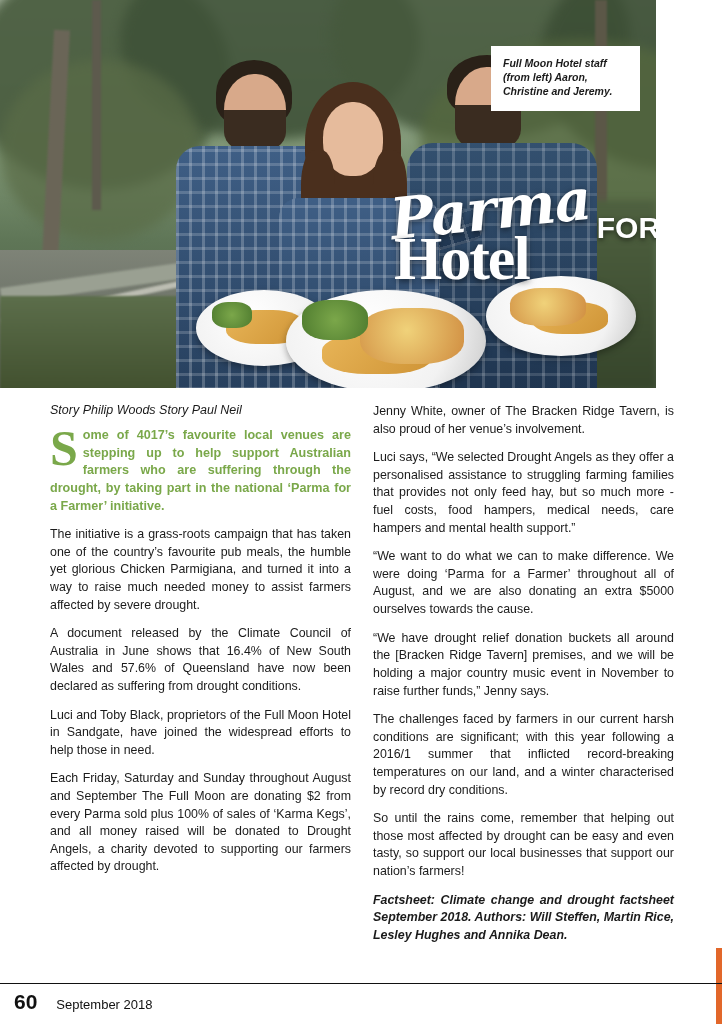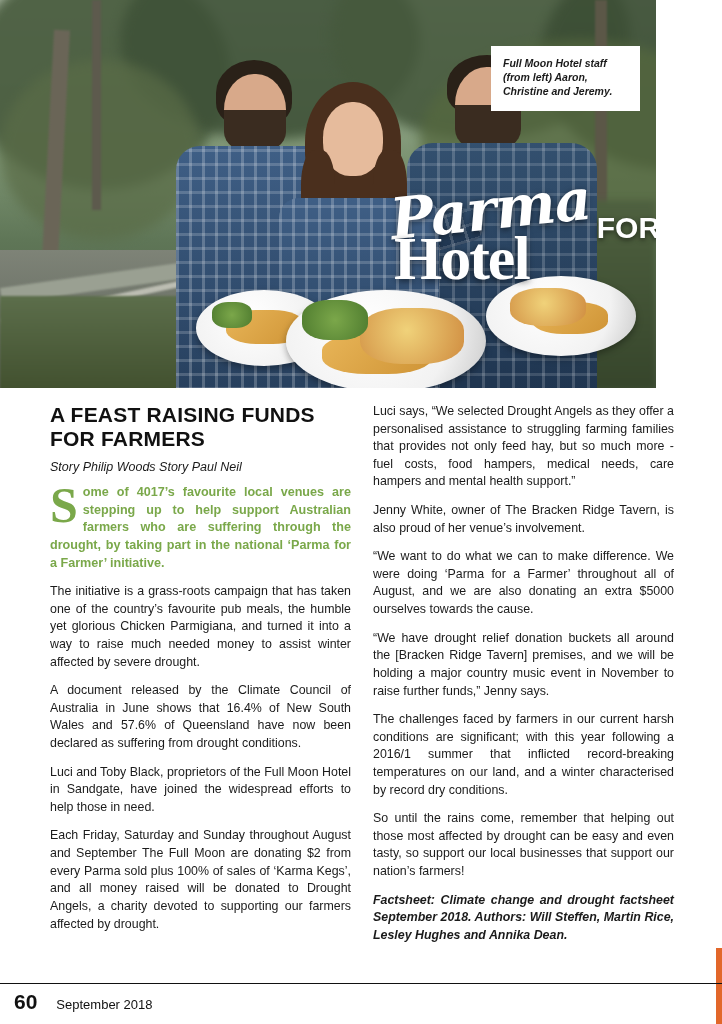--- a/index.html
+++ b/index.html
@@ -378,36 +378,35 @@
     <div class="word-parma">Parma</div>
     <div class="word-fora">FOR A</div>
     <div class="word-farmer">Hotel</div>
   </div>
 </div>
 
 <div class="page-body">
   <div class="columns">
 
     <div class="col">
-      <h1 class="headline">A FEAST RAISING FUNDS FOR FARMERS</h1>
       <p class="byline">Story Philip Woods Story Paul Neil</p>
 
       <p class="intro">
         <span class="dropcap">S</span><span>ome of 4017’s favourite local venues are stepping up to help support Australian farmers who are suffering through the drought, by taking part in the national ‘Parma for a Farmer’ initiative.</span>
       </p>
 
-      <p class="body">The initiative is a grass-roots campaign that has taken one of the country’s favourite pub meals, the humble yet glorious Chicken Parmigiana, and turned it into a way to raise much needed money to assist winter affected by severe drought.</p>
+      <p class="body">The initiative is a grass-roots campaign that has taken one of the country’s favourite pub meals, the humble yet glorious Chicken Parmigiana, and turned it into a way to raise much needed money to assist farmers affected by severe drought.</p>
       <p class="body">A document released by the Climate Council of Australia in June shows that 16.4% of New South Wales and 57.6% of Queensland have now been declared as suffering from drought conditions.</p>
       <p class="body">Luci and Toby Black, proprietors of the Full Moon Hotel in Sandgate, have joined the widespread efforts to help those in need.</p>
       <p class="body">Each Friday, Saturday and Sunday throughout August and September The Full Moon are donating $2 from every Parma sold plus 100% of sales of ‘Karma Kegs’, and all money raised will be donated to Drought Angels, a charity devoted to supporting our farmers affected by drought.</p>
     </div>
 
     <div class="col">
+      <p class="body">Jenny White, owner of The Bracken Ridge Tavern, is also proud of her venue’s involvement.</p>
       <p class="body">Luci says, “We selected Drought Angels as they offer a personalised assistance to struggling farming families that provides not only feed hay, but so much more - fuel costs, food hampers, medical needs, care hampers and mental health support.”</p>
-      <p class="body">Jenny White, owner of The Bracken Ridge Tavern, is also proud of her venue’s involvement.</p>
       <p class="body">“We want to do what we can to make difference. We were doing ‘Parma for a Farmer’ throughout all of August, and we are also donating an extra $5000 ourselves towards the cause.</p>
       <p class="body">“We have drought relief donation buckets all around the [Bracken Ridge Tavern] premises, and we will be holding a major country music event in November to raise further funds,” Jenny says.</p>
       <p class="body">The challenges faced by farmers in our current harsh conditions are significant; with this year following a 2016/1 summer that inflicted record-breaking temperatures on our land, and a winter characterised by record dry conditions.</p>
       <p class="body">So until the rains come, remember that helping out those most affected by drought can be easy and even tasty, so support our local businesses that support our nation’s farmers!</p>
       <p class="factsheet">Factsheet: Climate change and drought factsheet September 2018. Authors: Will Steffen, Martin Rice, Lesley Hughes and Annika Dean.</p>
     </div>
   </div>
 
   <div class="edge-tab"></div>
 

